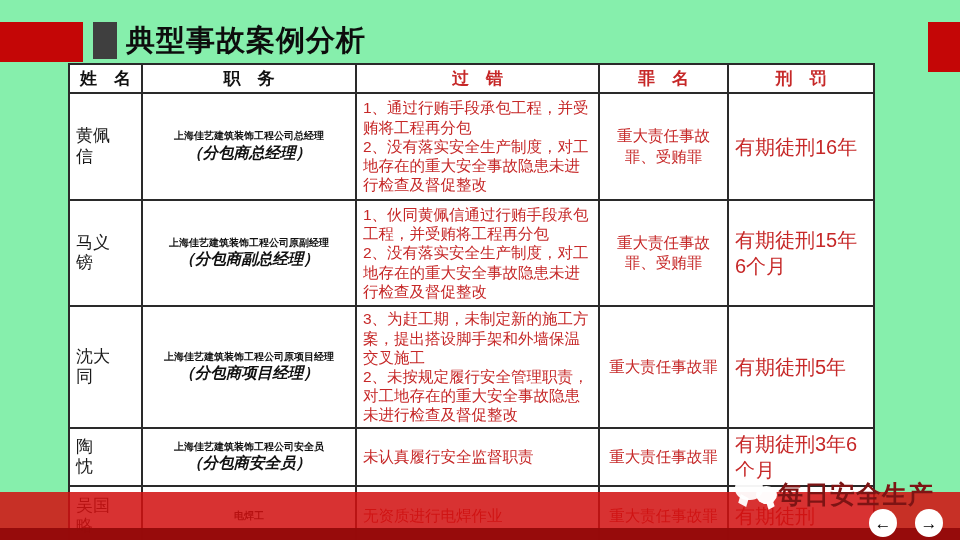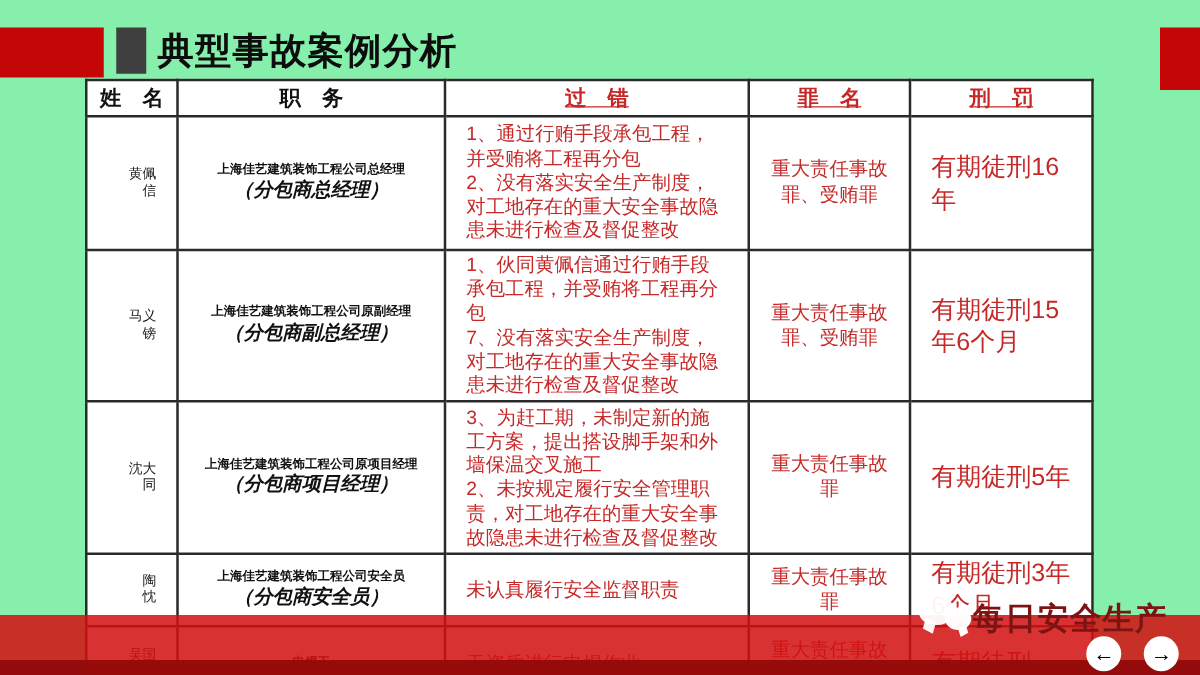--- a/index.html
+++ b/index.html
@@ -13,25 +13,25 @@
   .accent-right{position:absolute;left:928px;top:22px;width:44px;height:50px;background:#c40606;}
   .title{
     position:absolute;left:126px;top:21px;font-size:29px;font-weight:900;
     color:#0d0d0d;letter-spacing:1px;white-space:nowrap;
   }
   
   table.case-table{
     position:absolute;left:68px;top:63px;width:805px;
     border-collapse:collapse;table-layout:fixed;background:#fff;
   }
-  .case-table td,.case-table th{border:2px solid #2a2a2a;padding:2px 16px;vertical-align:middle;overflow:hidden;}
+  .case-table td,.case-table th{border:2px solid #2a2a2a;padding:2px 6px;vertical-align:middle;overflow:hidden;}
   .case-table th{font-size:17px;font-weight:bold;padding:2px;text-align:center;}
   .th-black{color:#111111;}
-  .th-red{color:#c62828;text-decoration:underline;}
-  .name-cell{text-align:right;font-size:11px;color:#1a1a1a;white-space:pre-line;line-height:1.2;}
+  .th-red{color:#c62828;}
+  .name-cell{text-align:left;font-size:17px;color:#1a1a1a;white-space:pre-line;line-height:1.2;}
   .pos-cell{text-align:center;color:#111111;padding:2px 4px;}
   .pos-company{font-size:10px;font-weight:700;line-height:1.25;text-align:center;}
   .pos-role{font-size:15.5px;font-weight:800;line-height:1.3;font-style:italic;}
   .fault-cell{color:#c62828;font-size:15.5px;text-align:left;white-space:pre-line;line-height:1.24;}
   .crime-cell{color:#c62828;font-size:15.5px;text-align:center;line-height:1.3;}
   .sentence-cell{color:#c62828;font-size:20px;line-height:1.3;}
   
   .band{position:absolute;left:0;top:492px;width:960px;height:48px;background:rgba(210,16,16,0.86);z-index:3;}
   .band-dark{position:absolute;left:0;top:528px;width:960px;height:12px;background:rgba(148,9,9,0.95);z-index:4;}
   
@@ -93,21 +93,21 @@
     </tr>
 
     <tr style="height:106px">
       <td class="name-cell">马义
 镑</td>
       <td class="pos-cell">
         <div class="pos-company">上海佳艺建筑装饰工程公司原副经理</div>
         <div class="pos-role">（分包商副总经理）</div>
       </td>
       <td class="fault-cell">1、伙同黄佩信通过行贿手段承包工程，并受贿将工程再分包
-7、没有落实安全生产制度，对工地存在的重大安全事故隐患未进行检查及督促整改</td>
+2、没有落实安全生产制度，对工地存在的重大安全事故隐患未进行检查及督促整改</td>
       <td class="crime-cell">重大责任事故罪、受贿罪</td>
       <td class="sentence-cell">有期徒刑15年6个月</td>
     </tr>
 
     <tr style="height:122px">
       <td class="name-cell">沈大
 同</td>
       <td class="pos-cell">
         <div class="pos-company">上海佳艺建筑装饰工程公司原项目经理</div>
         <div class="pos-role">（分包商项目经理）</div>

